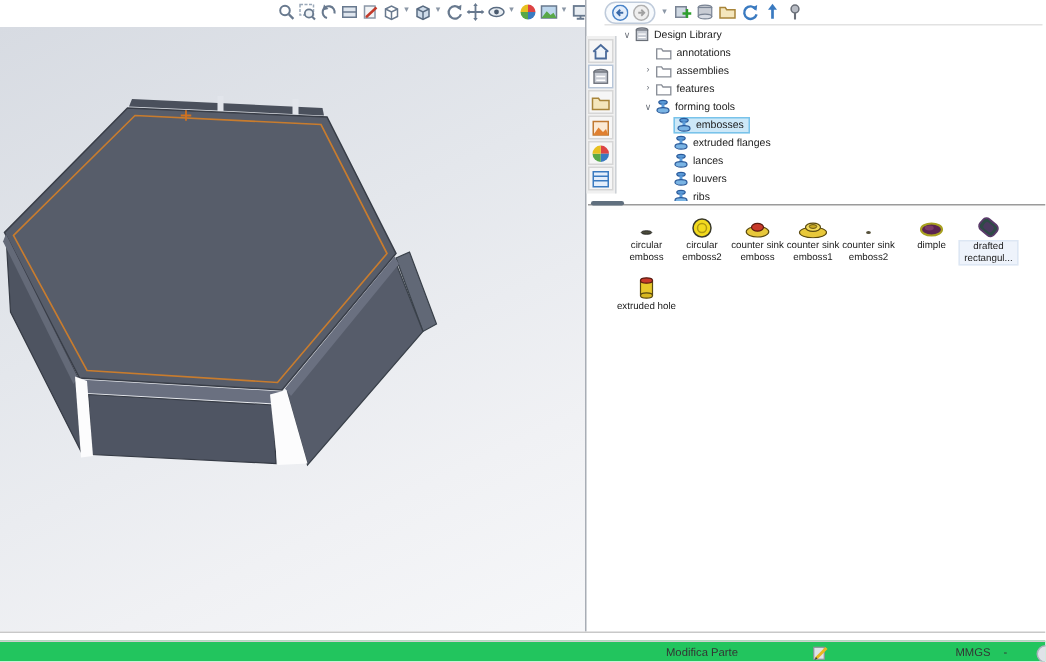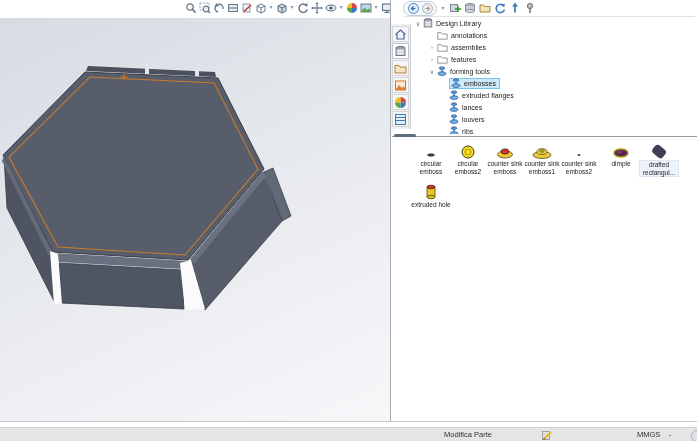--- a/index.html
+++ b/index.html
@@ -36,21 +36,21 @@
   .lib{position:absolute;left:1px;top:140px;right:0;bottom:0;background:#ffffff;}
   .cell{position:absolute;width:40px;text-align:center;}
   .cell .thumb{height:17px;display:flex;align-items:flex-end;justify-content:center;}
   .cell .lbl{font-size:6.5px;line-height:7.5px;color:#222;margin-top:1px;}
   .cell .lbl.hl{background:#eef3fb;border:1px solid #dde7f4;}
   
   .viewport{position:absolute;left:0;top:18px;width:390px;height:403px;
     background:linear-gradient(155deg,#d7dbe2 0%,#e4e7ec 40%,#f0f1f4 75%,#f6f7f9 100%);}
   
   .bottomstrip{position:absolute;left:0;top:421px;width:697px;height:6px;background:#ffffff;border-top:1px solid #c8c8c8;}
-  .statusbar{position:absolute;left:0;top:427px;width:697px;height:14px;background:#e5e5e5;border-top:1px solid #cfcfcf;box-sizing:border-box;font-size:7.5px;color:#333;}
+  .statusbar{position:absolute;left:0;top:427px;width:697px;height:14px;background:#22c55e;border-top:1px solid #cfcfcf;box-sizing:border-box;font-size:7.5px;color:#333;}
   .sb-item{position:absolute;top:2px;}
   .sb-circle{position:absolute;left:691px;top:2px;width:10px;height:10px;border-radius:50%;background:#dfe3e8;border:1px solid #aab2bc;}
 </style>
 </head>
 <body>
 
 <div class="topbar">
   <div class="headsup">
     <span class="hicon">
       <svg width="12" height="12">

